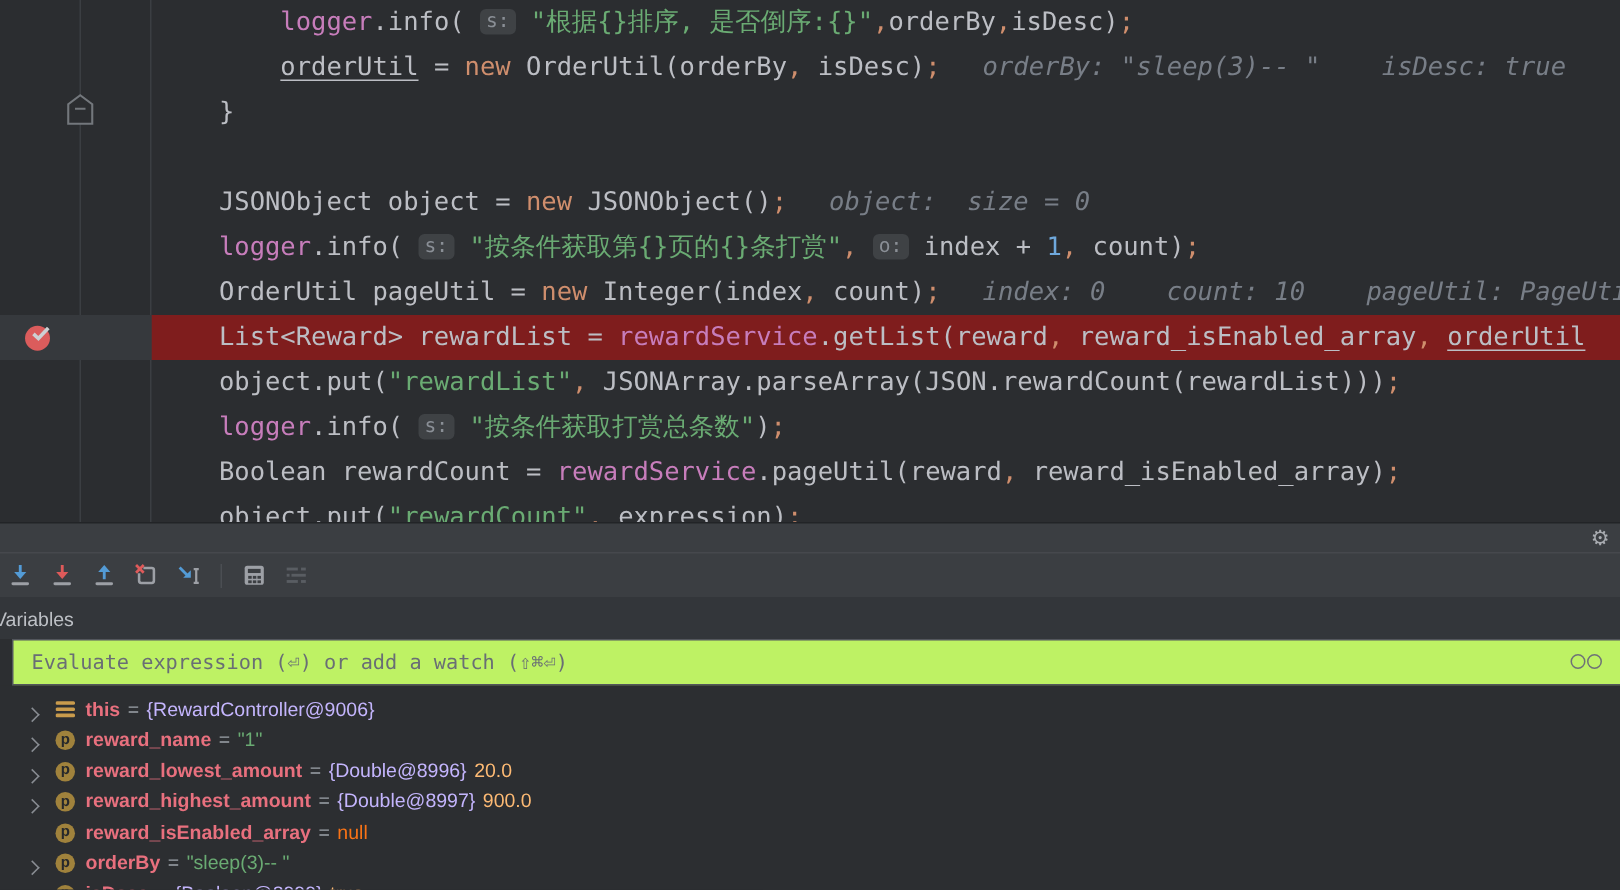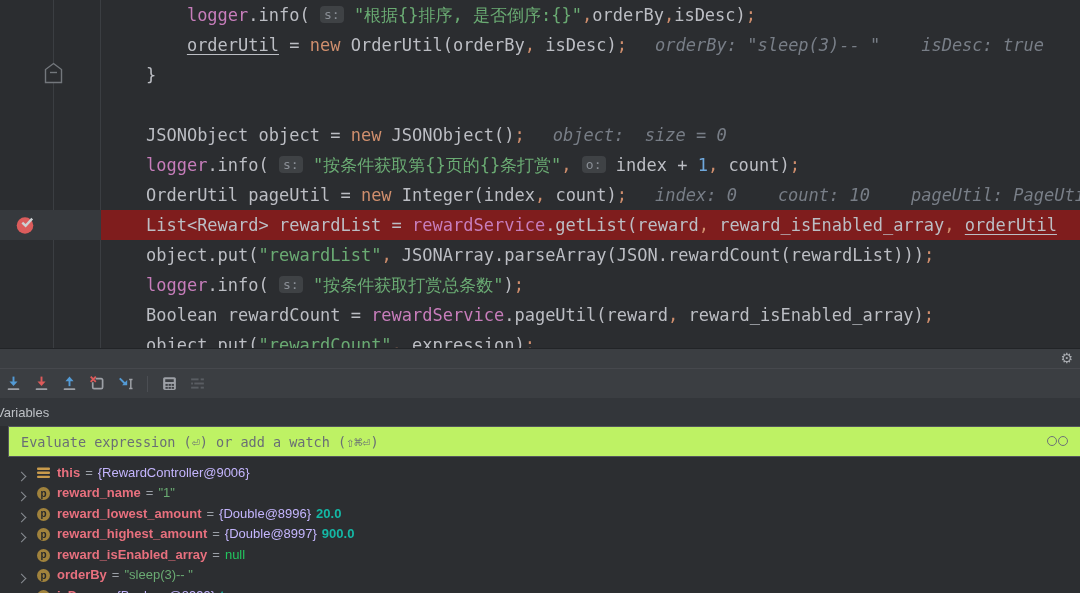--- a/index.html
+++ b/index.html
@@ -59,23 +59,23 @@
   .chev.hide{visibility:hidden}
   .picon{
     width:13px;height:13px;border-radius:50%;background:#A0823C;color:#26282B;
     font-size:10px;font-weight:700;display:flex;align-items:center;justify-content:center;
     margin-right:7px;flex:none;line-height:1;
   }
   .ticon{width:13px;height:13px;margin-right:7px;flex:none;display:flex;align-items:center}
   .vname{color:#E8707E;font-weight:700}
   .veq{color:#9BA0A7;margin:0 5px}
   .vref{color:#c4b5fd}
-  .vval{color:#14b8a6;font-weight:700;margin-left:5px}
+  .vval{color:#fdba74;font-weight:400;margin-left:5px}
   .vstr{color:#6AAB73}
-  .vplain{color:#22c55e}
+  .vplain{color:#f97316}
 </style>
 </head>
 <body>
 
 <div id="editor">
   <div>
       <div class="codeline"><span>        </span><span class="seg-f">logger</span><span class="seg-p">.info( </span><span class="chip">s:</span><span class="seg-p"> </span><span class="seg-s">"根据{}排序, 是否倒序:{}"</span><span class="seg-k">,</span><span class="seg-p">orderBy</span><span class="seg-k">,</span><span class="seg-p">isDesc)</span><span class="seg-k">;</span></div>
       <div class="codeline"><span>        </span><span class="seg-d">orderUtil</span><span class="seg-p"> = </span><span class="seg-k">new</span><span class="seg-p"> OrderUtil(orderBy</span><span class="seg-k">,</span><span class="seg-p"> isDesc)</span><span class="seg-k">;</span><span class="hint">orderBy: "sleep(3)-- "    isDesc: true</span></div>
       <div class="codeline"><span>    </span><span class="seg-p">}</span></div>
       <div class="codeline"><span></span></div>

